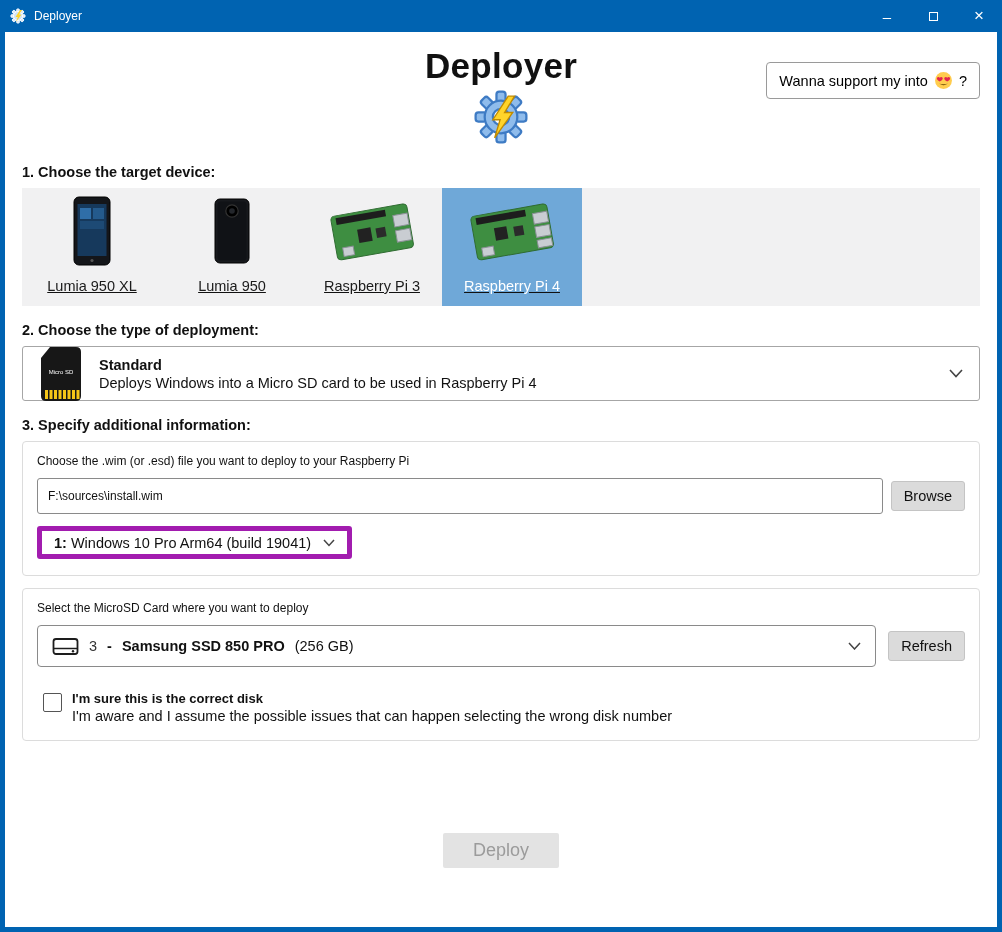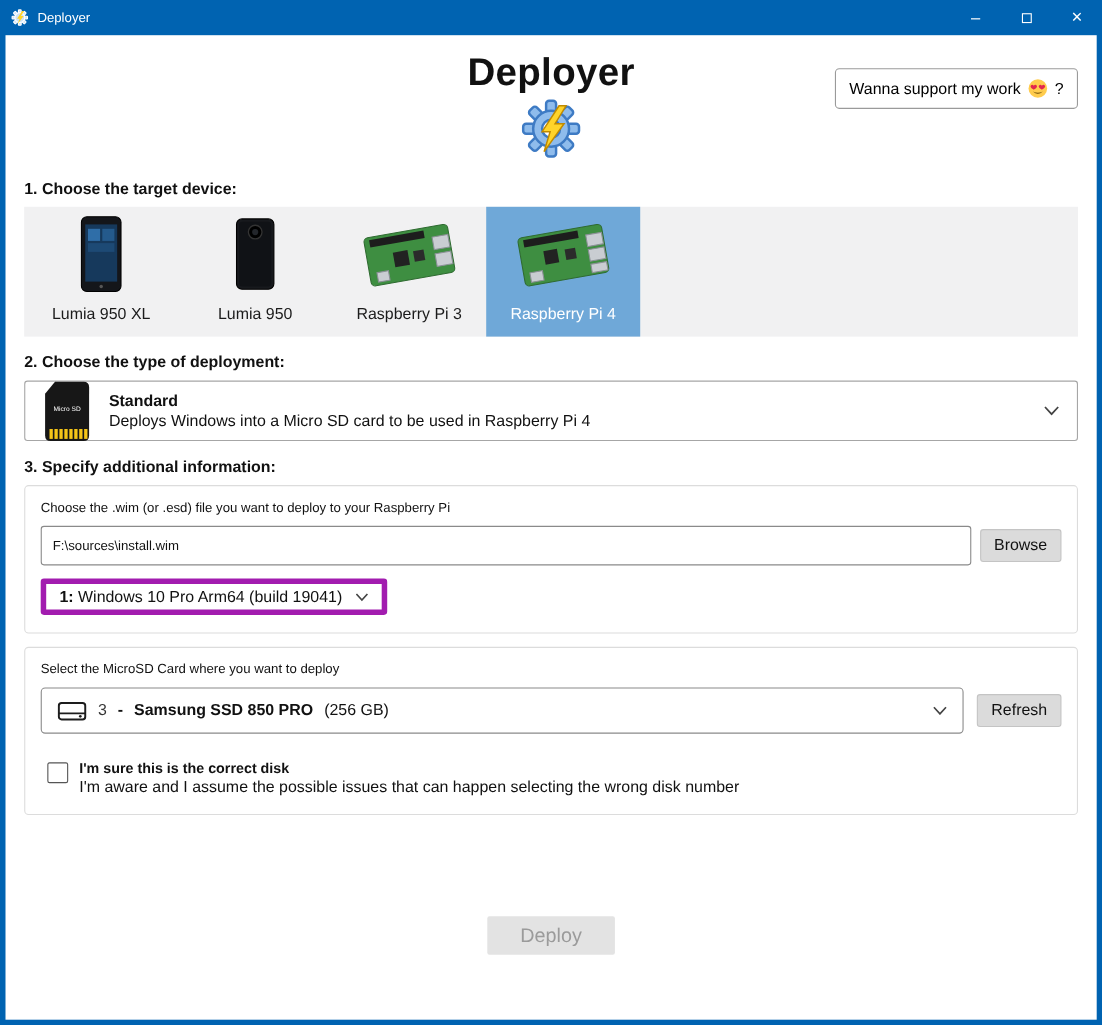--- a/index.html
+++ b/index.html
@@ -19,21 +19,21 @@
   .content { background:#fff; flex:1; padding:0 17px; overflow:hidden; position:relative; }
 
   .header { position:relative; text-align:center; }
   .app-title { margin:14px 0 0; font-size:35px; font-weight:bold; letter-spacing:0.3px; }
   .support-btn { position:absolute; right:0; top:16px; display:inline-flex; align-items:center; gap:6px; border:1px solid #9A9A9A; border-radius:4px; background:#fff; padding:8px 12px; font-size:14.5px; font-family:inherit; cursor:pointer; }
   .logo { margin-top:2px; height:60px; }
 
   .sec-label { font-weight:bold; font-size:14.5px; margin-top:16px; }
 
   
-  .device-strip { background:#F1F1F2; display:flex; height:118px; margin-top:8px; }
+  .device-strip { background:#F1F1F2; display:flex; height:118px; margin-top:8px;text-decoration:underline; }
   .device { width:140px; display:flex; flex-direction:column; align-items:center; justify-content:flex-end; padding-bottom:12px; gap:10px; cursor:pointer; }
   .device .device-icon { height:74px; display:flex; align-items:center; justify-content:center; }
   .device.selected { background:#6FA8D8;text-align:center; }
   .device.selected .device-label { color:#fff; }
   .device-label { font-size:14.5px; color:#1b1b1b; white-space:nowrap; }
   .tilt { transform:rotate(-10deg); }
 
   
   .combo-deploy { margin-top:8px; border:1px solid #A6A6A6; border-radius:3px; height:55px; display:flex; align-items:center; padding:0 16px; gap:16px; background:#fff; cursor:pointer; }
   .deploy-texts .t1 { font-weight:bold; font-size:14.5px; }
@@ -100,21 +100,21 @@
           <span style="font-size:17px;">×</span>
         </div>
     </div>
   </div>
 
   <div class="content">
 
     <div class="header">
       <h1 class="app-title">Deployer</h1>
       <button class="support-btn">
-        <span>Wanna support my work</span>
+        <span>Wanna support my into</span>
         <span style="display:inline-flex;">
           <svg width="19" height="19" viewBox="0 0 36 36">
             <circle cx="18" cy="18" r="16" fill="#FFCC4D"></circle>
             <path d="M11 13 c-2 -3.4 -6.4 -1 -5.4 2 c0.8 2.2 3.2 3.8 5.4 4.9 c2.2 -1.1 4.6 -2.7 5.4 -4.9 c1 -3 -3.4 -5.4 -5.4 -2 Z" fill="#E2264D"></path>
             <path d="M25 13 c-2 -3.4 -6.4 -1 -5.4 2 c0.8 2.2 3.2 3.8 5.4 4.9 c2.2 -1.1 4.6 -2.7 5.4 -4.9 c1 -3 -3.4 -5.4 -5.4 -2 Z" fill="#E2264D"></path>
             <path d="M9.5 23 q8.5 8 17 0 q-8.5 4.6 -17 0 Z" fill="#664500"></path>
           </svg>
         </span>
         <span>?</span>
       </button>

